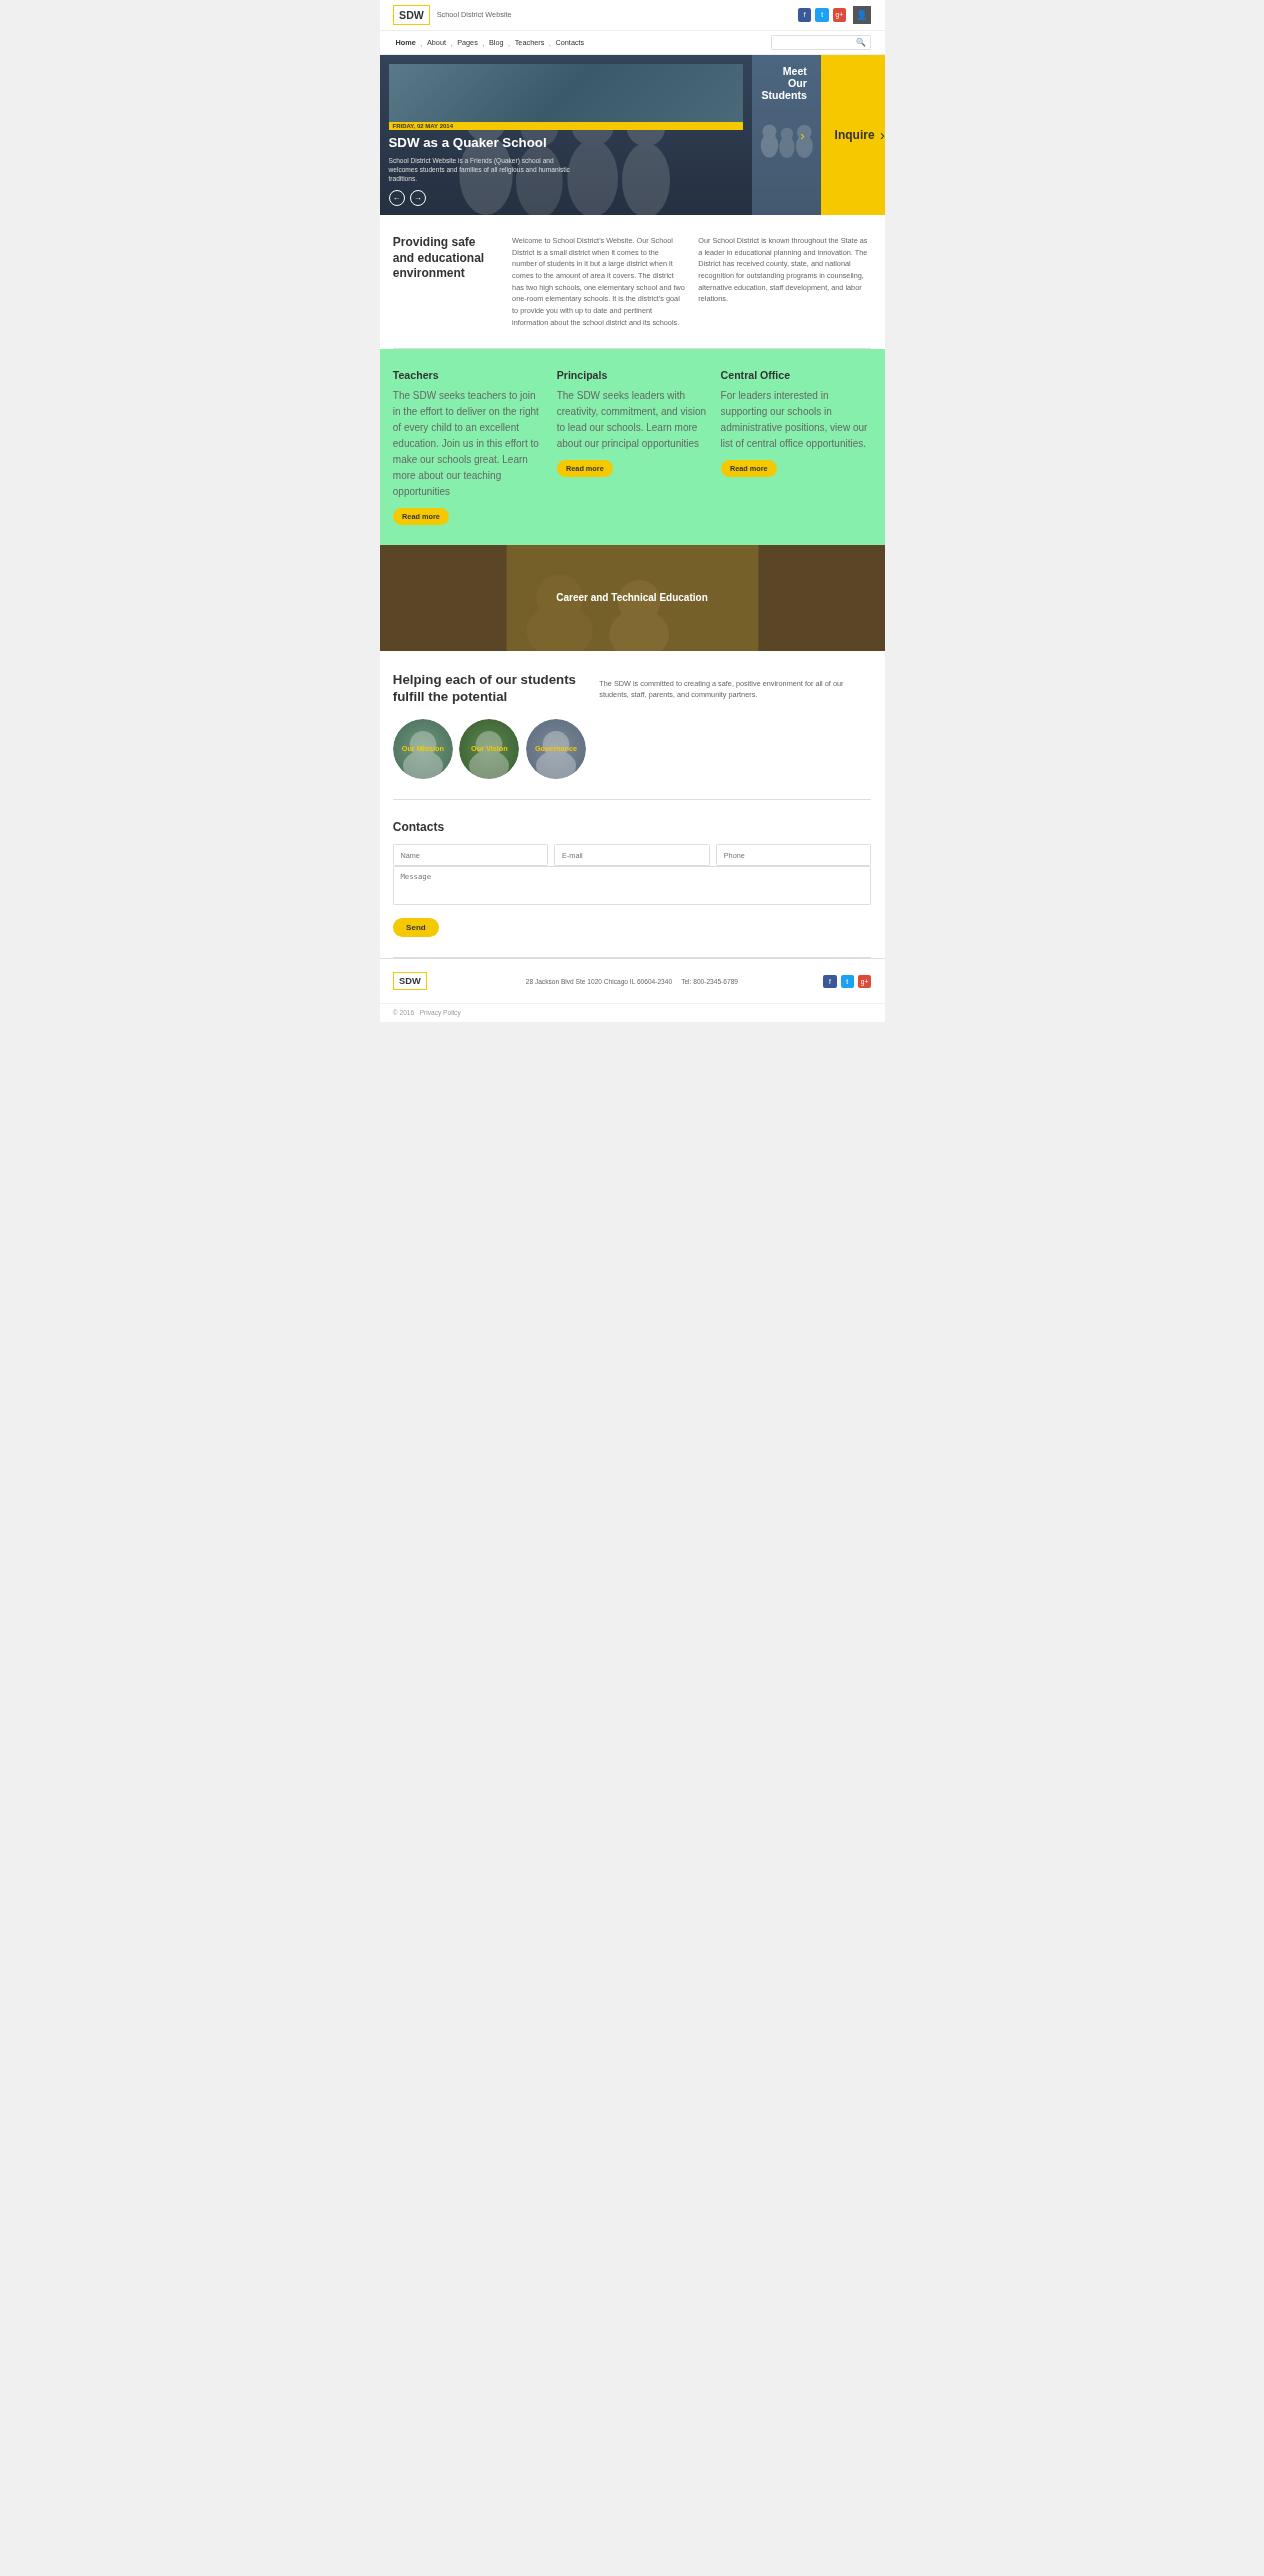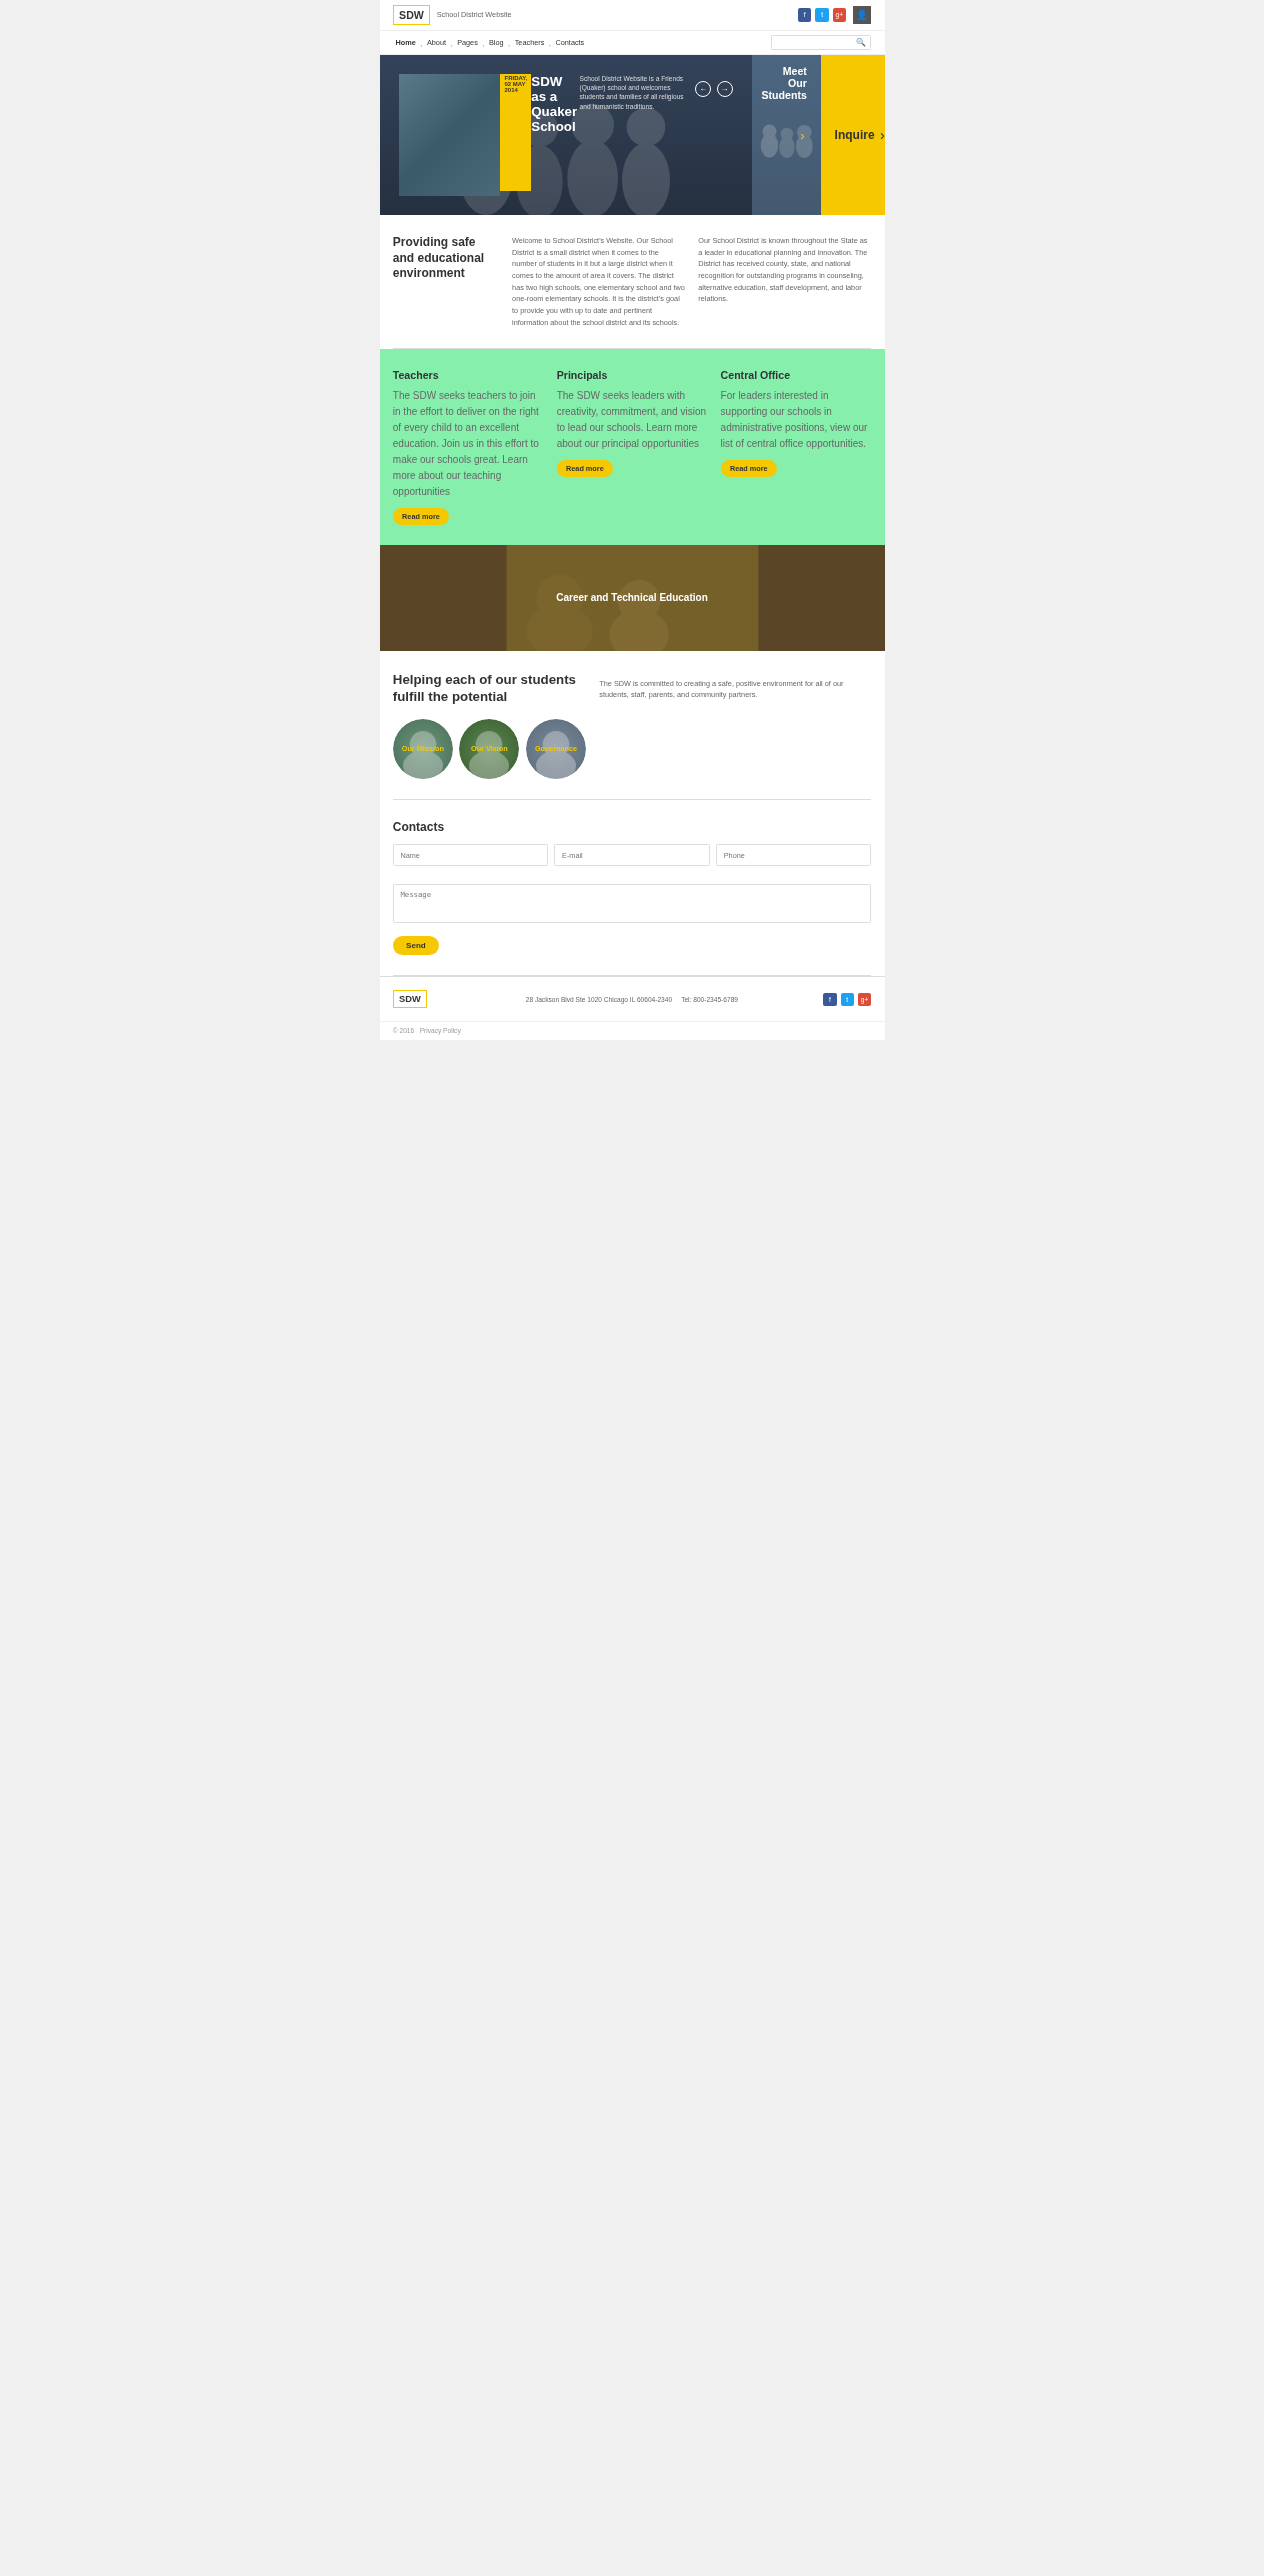--- a/index.html
+++ b/index.html
@@ -22,21 +22,21 @@
     .nav-items { display: flex; gap: 2px; align-items: flex-end; flex: 1; }
     .nav-item { font-size: 7.3px; color: #333; cursor: pointer; padding: 1.3px 2.7px; display: flex; align-items: center; gap: 1.3px; }
     .nav-item.active { color: #333; font-weight: bold; }
     .nav-arrow { font-size: 5.3px; color: #999; }
     .search-box { display: flex; align-items: center; border: 0.7px solid #ddd; padding: 2px 4px; border-radius: 1.3px; }
     .search-input { border: none; outline: none; font-size: 7.3px; width: 80px; }
     .search-icon { color: #999; font-size: 8px; cursor: pointer; }
 
     
     .hero { position: relative; display: flex; height: 160px; overflow: hidden; }
-    .hero-left { flex: 1; background: linear-gradient(rgba(0,0,0,0.3), rgba(0,0,0,0.5)), #4a6080; display: flex; flex-direction: row; justify-content: flex-end; padding: 19px; color: #fff; position: relative; }
+    .hero-left { flex: 1; background: linear-gradient(rgba(0,0,0,0.3), rgba(0,0,0,0.5)), #4a6080; display: flex; flex-direction: column; justify-content: flex-end; padding: 9px; color: #fff; position: relative; }
     .hero-date { background: #f5c800; color: #333; font-size: 6px; font-weight: bold; padding: 1.3px 4px; margin-bottom: 5.3px; display: inline-block; }
     .hero-title { font-size: 13.3px; font-weight: bold; color: #fff; margin-bottom: 5.3px; }
     .hero-desc { font-size: 6.6px; color: #ddd; line-height: 1.4; max-width: 186px; }
     .hero-nav-btns { display: flex; gap: 5.3px; margin-top: 6.6px; }
     .hero-nav-btn { width: 16px; height: 16px; border-radius: 50%; border: 1.3px solid #fff; display: flex; align-items: center; justify-content: center; color: #fff; font-size: 8px; cursor: pointer; }
     .hero-right { width: 133px; display: flex; }
     .hero-right-top { flex: 1; background: linear-gradient(rgba(0,0,0,0.2), rgba(0,0,0,0.3)), #6080a0; display: flex; align-items: flex-start; justify-content: flex-end; padding: 10px; position: relative; }
     .hero-right-top-text { color: #fff; font-size: 10.6px; font-weight: bold; text-align: right; }
     .hero-arrow { position: absolute; right: 6.6px; top: 50%; transform: translateY(-50%); color: #f5c800; font-size: 13.3px; }
     .hero-inquire { background: #f5c800; display: flex; align-items: center; justify-content: center; padding: 13.3px; cursor: pointer; }
@@ -69,21 +69,21 @@
     .students-title { font-size: 13.3px; font-weight: bold; line-height: 1.3; margin-bottom: 13.3px; }
     .circles-row { display: flex; gap: 6.6px; margin-top: 6.6px; }
     .circle-item { width: 60px; height: 60px; border-radius: 50%; overflow: hidden; position: relative; display: flex; align-items: center; justify-content: center; cursor: pointer; }
     .circle-bg { position: absolute; top: 0; left: 0; width: 100%; height: 100%; }
     .circle-label { position: relative; z-index: 1; color: #f5c800; font-size: 7.3px; font-weight: bold; text-align: center; }
     .students-right { flex: 1; font-size: 7.3px; color: #666; line-height: 1.6; padding-top: 6.6px; }
 
     
     .contacts-section { background: #fff; padding: 20px 13.3px; }
     .contacts-title { font-size: 12px; font-weight: bold; margin-bottom: 10.6px; }
-    .form-row { display: flex; gap: 6.6px; margin-bottom: 18px; }
+    .form-row { display: flex; gap: 6.6px; margin-bottom: 0; }
     .form-input { flex: 1; border: 0.7px solid #ddd; padding: 5.3px 6.6px; font-size: 7.3px; color: #999; border-radius: 1.3px; outline: none; }
     .form-textarea { width: 100%; border: 0.7px solid #ddd; padding: 5.3px 6.6px; font-size: 7.3px; color: #999; border-radius: 1.3px; outline: none; height: 39px; resize: none; margin-bottom: 10.6px; }
     .send-btn { background: #f5c800; color: #333; border: none; padding: 5.3px 13.3px; font-size: 8px; font-weight: bold; border-radius: 13.3px; cursor: pointer; }
 
     
     .footer { background: #fff; border-top: 0.7px solid #ddd; padding: 13.3px; display: flex; align-items: center; }
     .footer-logo { border: 1.3px solid #f5c800; padding: 2.7px 5.3px; margin-right: 13.3px; }
     .footer-logo-text { font-weight: bold; font-size: 9.3px; color: #333; }
     .footer-info { flex: 1; font-size: 6.6px; color: #666; text-align: center; }
     .footer-social { display: flex; gap: 4px; }

